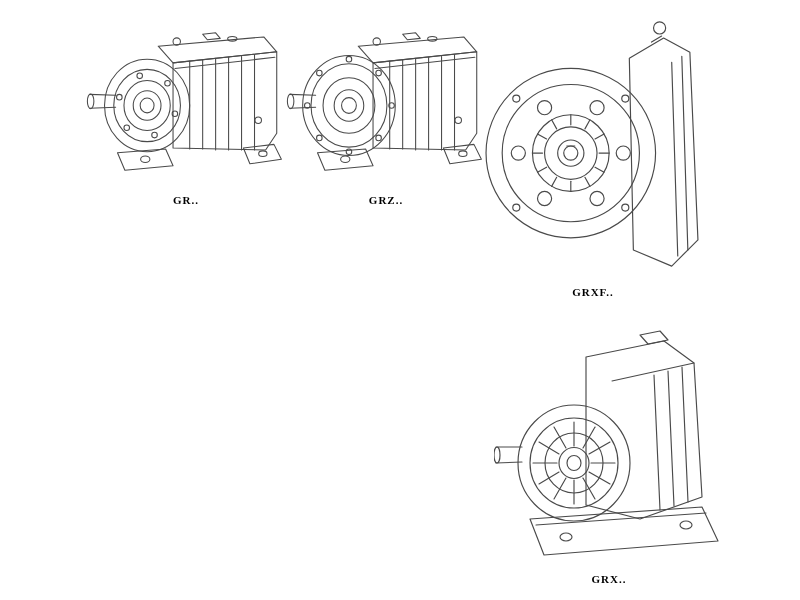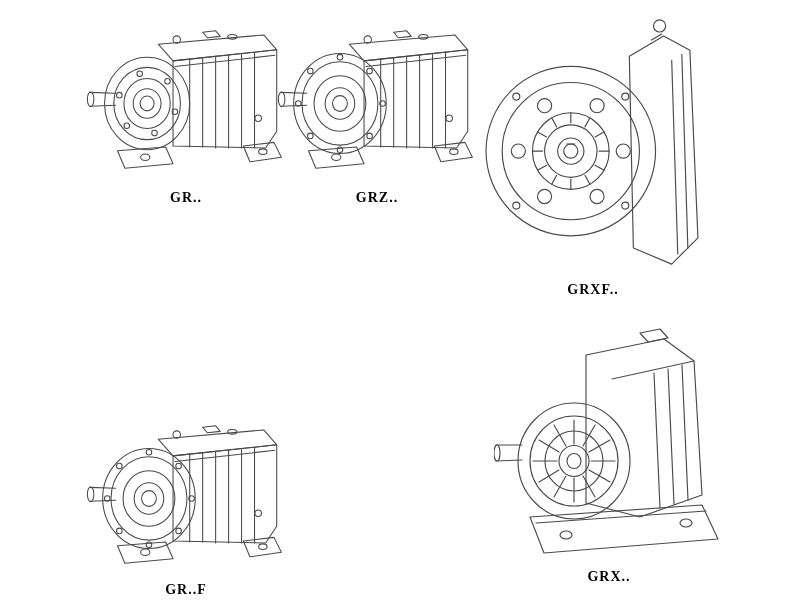--- a/index.html
+++ b/index.html
@@ -17,21 +17,21 @@
   .cell svg.drawing { width:100%; flex:1 1 auto; }
   svg.drawing {
     fill:none;
     stroke: var(--ink, #4a4a4a);
     stroke-width:1.15;
     stroke-linecap:round; stroke-linejoin:round;
   }
   svg.drawing.ghost { stroke: var(--ghost, #c8c8c8); }
   .label {
     font-weight:700;
-    font-size:14px;
+    font-size:11px;
     letter-spacing:1px;
     color:#000;
     padding-top:2px;
     white-space:nowrap;
     text-align:center;
   }
 </style>
 </head>
 <body>
 
@@ -111,21 +111,21 @@
 
   <div class="cell" style="left:86px;top:6px;width:200px;height:200px">
     <svg class="drawing" viewBox="0 0 216 170">
       <use href="#g-shaft"></use>
         <use href="#g-housing-plain"></use>
         <use href="#g-case"></use>
     </svg>
     <div class="label">GR..</div>
   </div>
 
-  <div class="cell" style="left:277px;top:6px;width:200px;height:200px">
+  <div class="cell" style="left:286px;top:6px;width:200px;height:200px">
     <svg class="drawing" viewBox="0 0 216 170">
       <use href="#g-shaft"></use>
         <use href="#g-housing-flange"></use>
         <use href="#g-case"></use>
     </svg>
     <div class="label">GRZ..</div>
   </div>
 
   <div class="cell" style="left:482px;top:2px;width:222px;height:296px">
     <svg class="drawing" viewBox="0 0 220 256">
@@ -198,23 +198,15 @@
       <path d="M89 143 L101 122"></path>
       <path d="M95 149 L116 137"></path>
       <path d="M36 214 L208 202 L224 236 L50 250 Z"></path>
       <path d="M42 220 L212 208"></path>
       <ellipse cx="72" cy="232" rx="6" ry="4"></ellipse>
       <ellipse cx="192" cy="220" rx="6" ry="4"></ellipse>
     </svg>
     <div class="label">GRX..</div>
   </div>
 
-  <div class="cell" style="left:86px;top:404px;width:200px;height:194px">
-    <svg class="drawing" viewBox="0 0 216 170">
-      <use href="#g-shaft"></use>
-        <use href="#g-housing-flange"></use>
-        <use href="#g-case"></use>
-    </svg>
-    <div class="label">GR..F</div>
-  </div>
 
 
 </div>
 
 </body></html>

